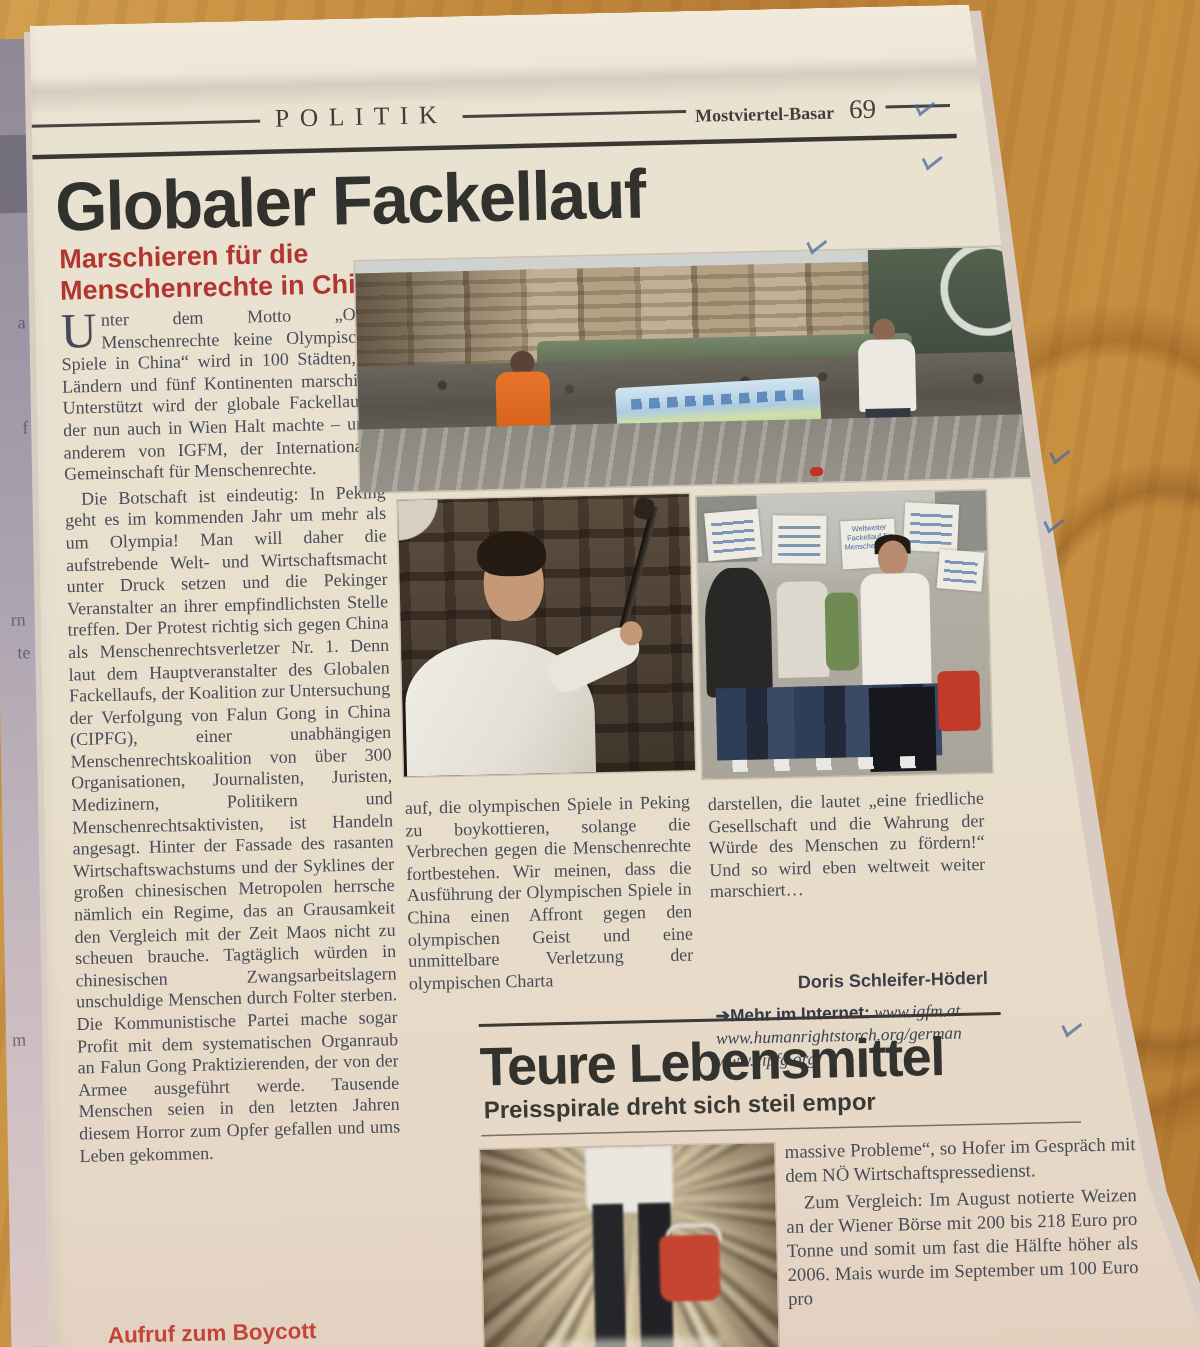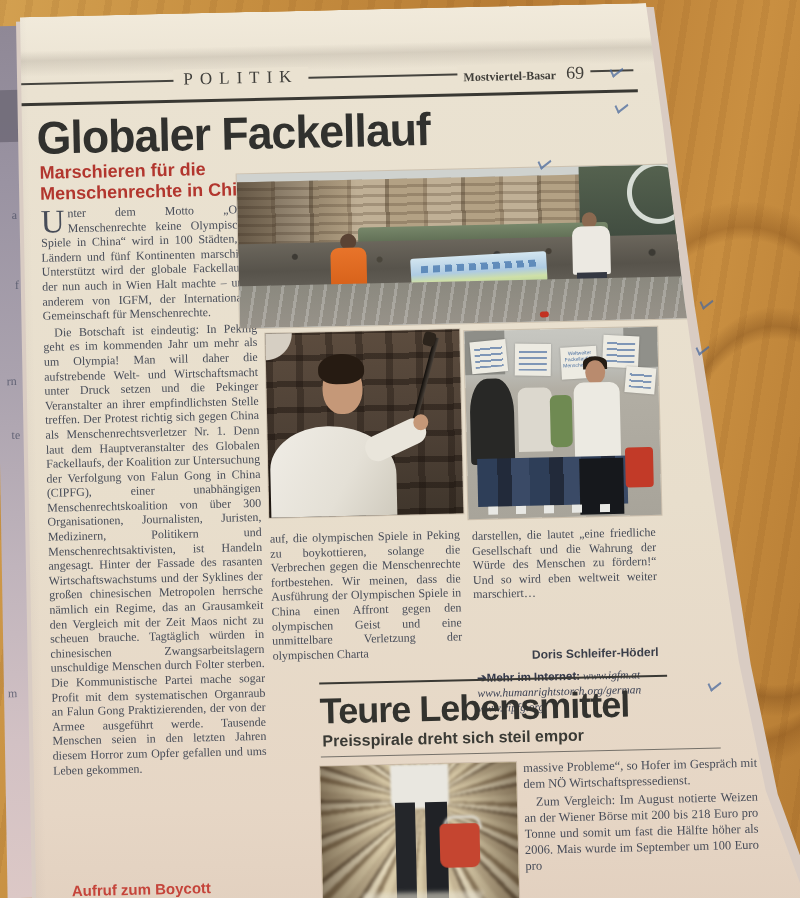--- a/index.html
+++ b/index.html
@@ -151,21 +151,21 @@
   .bmark{position:absolute;z-index:5;width:11px;height:6px;border-left:2px solid #4a6a9e;border-bottom:2px solid #4a6a9e;
     transform:rotate(-38deg) skewX(-12deg);opacity:.75;}
 </style>
 </head>
 <body>
 
 <div class="left-strip">
   <div class="darkblock"></div>
   <span class="frag" style="left:16px;top:182px;">a</span>
   <span class="frag" style="left:18px;top:252px;">f</span>
-  <span class="frag" style="left:8px;top:348px;">rn</span>
+  <span class="frag" style="left:8px;top:380px;">rn</span>
   <span class="frag" style="left:12px;top:402px;">te</span>
   <span class="frag" style="left:4px;top:660px;">m</span>
 </div>
 
 <div class="paper-under"></div>
 
 <div class="paper">
 
   <div class="hdr-rule"></div>
   <div class="politik">POLITIK</div>

